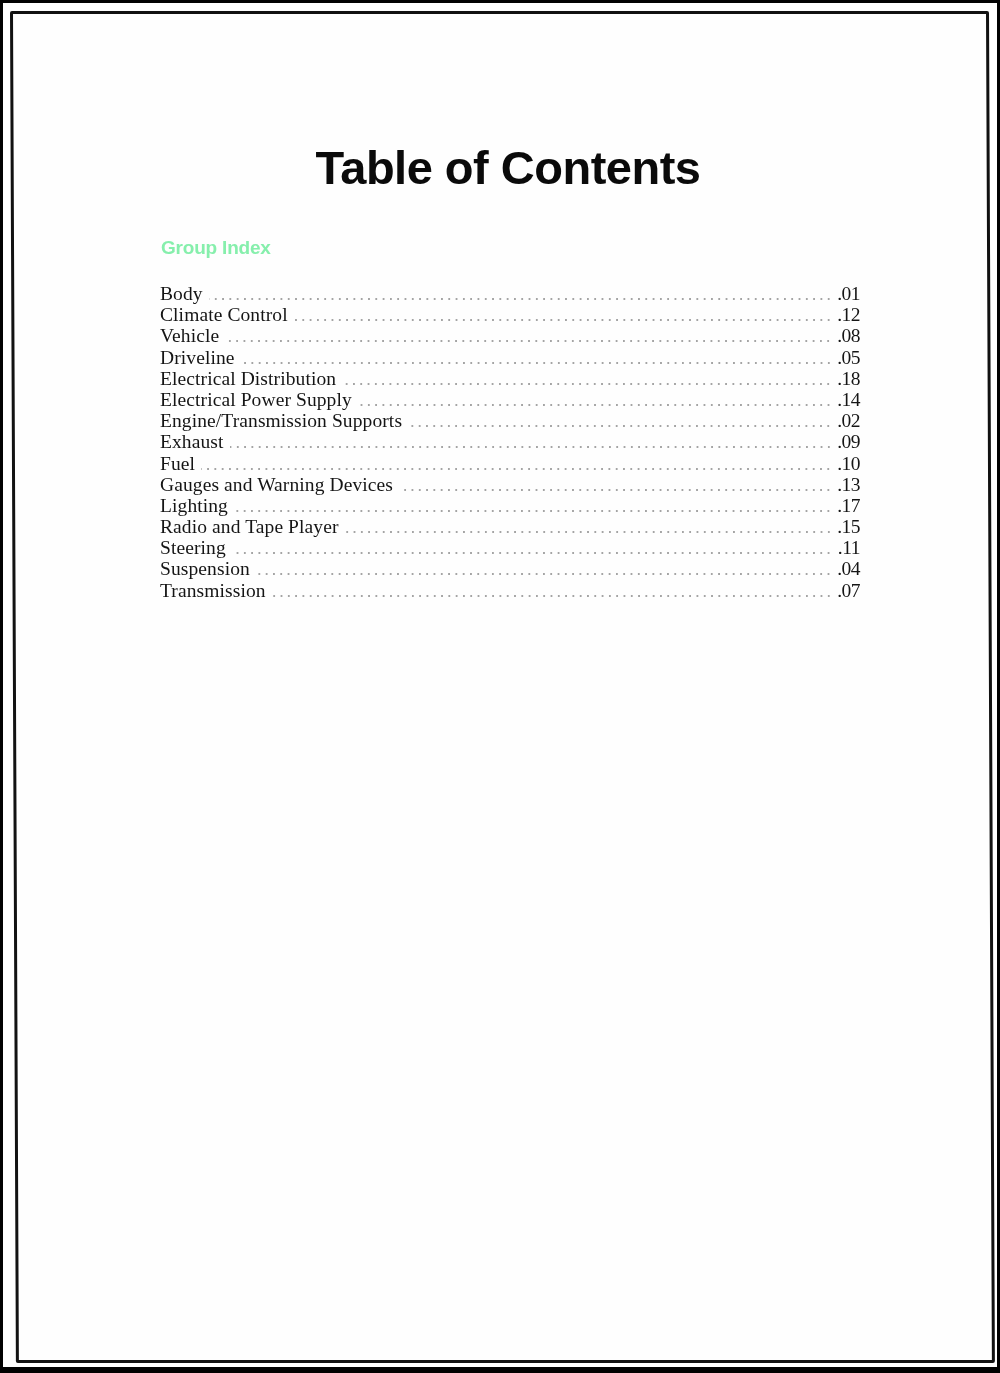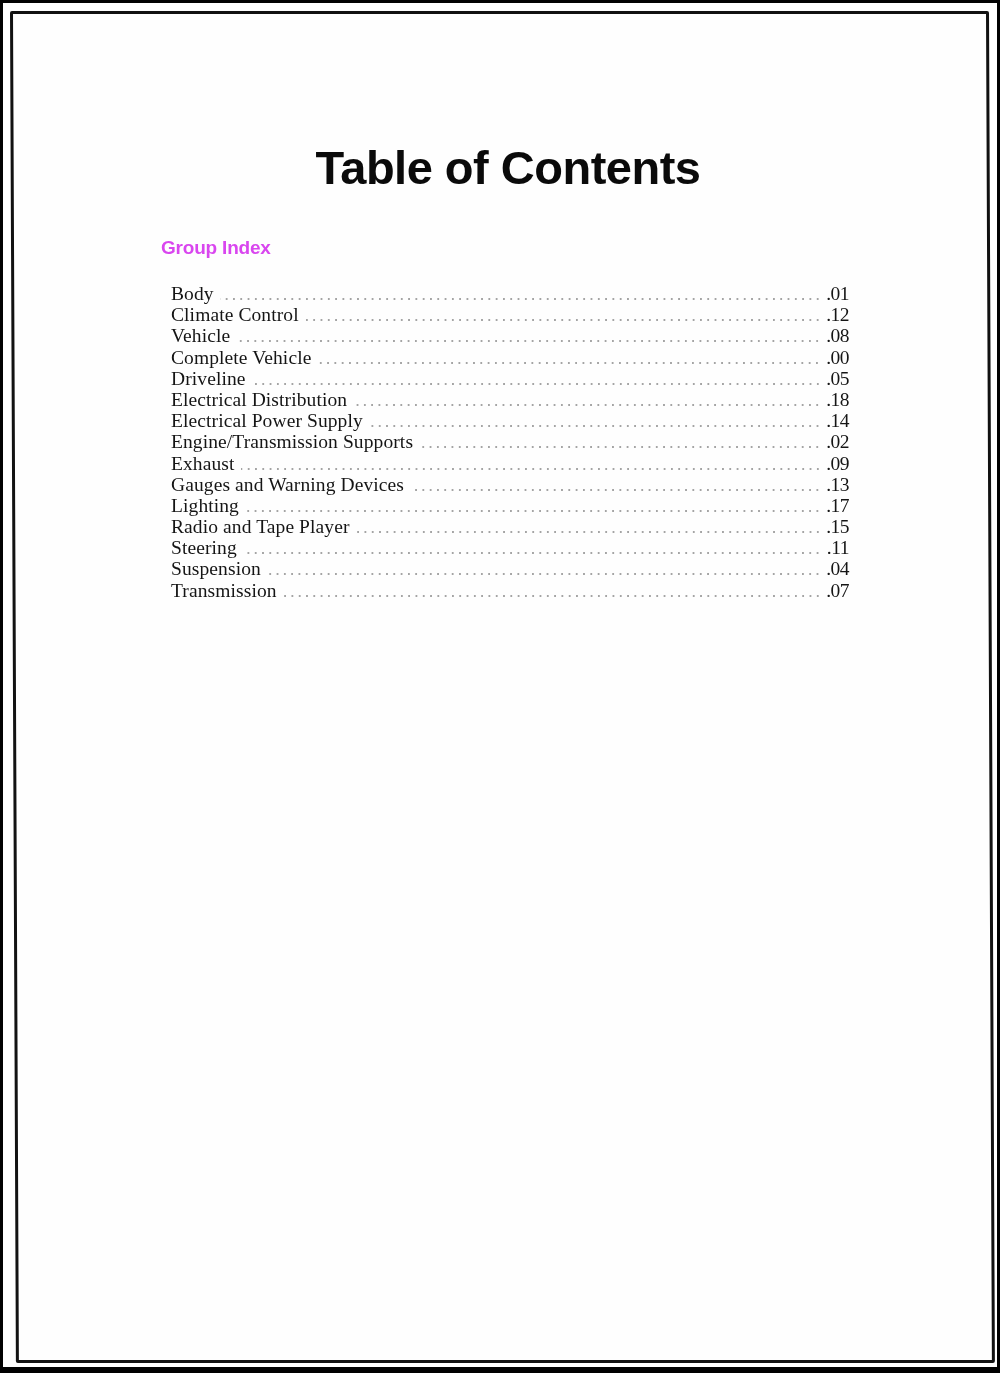--- a/index.html
+++ b/index.html
@@ -49,27 +49,27 @@
     .group-index {
       position: absolute;
       left: 160px;
       top: 237px;
       width: 700px;
     }
     .group-heading {
       font-family: "Liberation Sans", sans-serif;
       font-weight: bold;
       font-size: 19px;
-      color: #d946ef;
+      color: #86efac;
       margin: 0 0 24px 1px;
       letter-spacing: -0.2px;
     }
     .toc-list {
       list-style: none;
-      margin: 11px;
+      margin: 0;
       padding: 0;
     }
     .toc-row {
       display: flex;
       align-items: baseline;
       height: 21.2px;
       font-family: "Liberation Serif", serif;
       font-size: 19.5px;
       color: #151515;
       line-height: 21.2px;
@@ -117,25 +117,20 @@
         <span class="toc-label">Climate Control</span>
         <span class="toc-leader"></span>
         <span class="toc-page">.12</span>
       </li>
     <li class="toc-row">
         <span class="toc-label">Vehicle</span>
         <span class="toc-leader"></span>
         <span class="toc-page">.08</span>
       </li>
     <li class="toc-row">
-        <span class="toc-label">Complete Vehicle</span>
-        <span class="toc-leader"></span>
-        <span class="toc-page">.00</span>
-      </li>
-    <li class="toc-row">
         <span class="toc-label">Driveline</span>
         <span class="toc-leader"></span>
         <span class="toc-page">.05</span>
       </li>
     <li class="toc-row">
         <span class="toc-label">Electrical Distribution</span>
         <span class="toc-leader"></span>
         <span class="toc-page">.18</span>
       </li>
     <li class="toc-row">
@@ -145,20 +140,25 @@
       </li>
     <li class="toc-row">
         <span class="toc-label">Engine/Transmission Supports</span>
         <span class="toc-leader"></span>
         <span class="toc-page">.02</span>
       </li>
     <li class="toc-row">
         <span class="toc-label">Exhaust</span>
         <span class="toc-leader"></span>
         <span class="toc-page">.09</span>
+      </li>
+    <li class="toc-row">
+        <span class="toc-label">Fuel</span>
+        <span class="toc-leader"></span>
+        <span class="toc-page">.10</span>
       </li>
     <li class="toc-row">
         <span class="toc-label">Gauges and Warning Devices</span>
         <span class="toc-leader"></span>
         <span class="toc-page">.13</span>
       </li>
     <li class="toc-row">
         <span class="toc-label">Lighting</span>
         <span class="toc-leader"></span>
         <span class="toc-page">.17</span>

